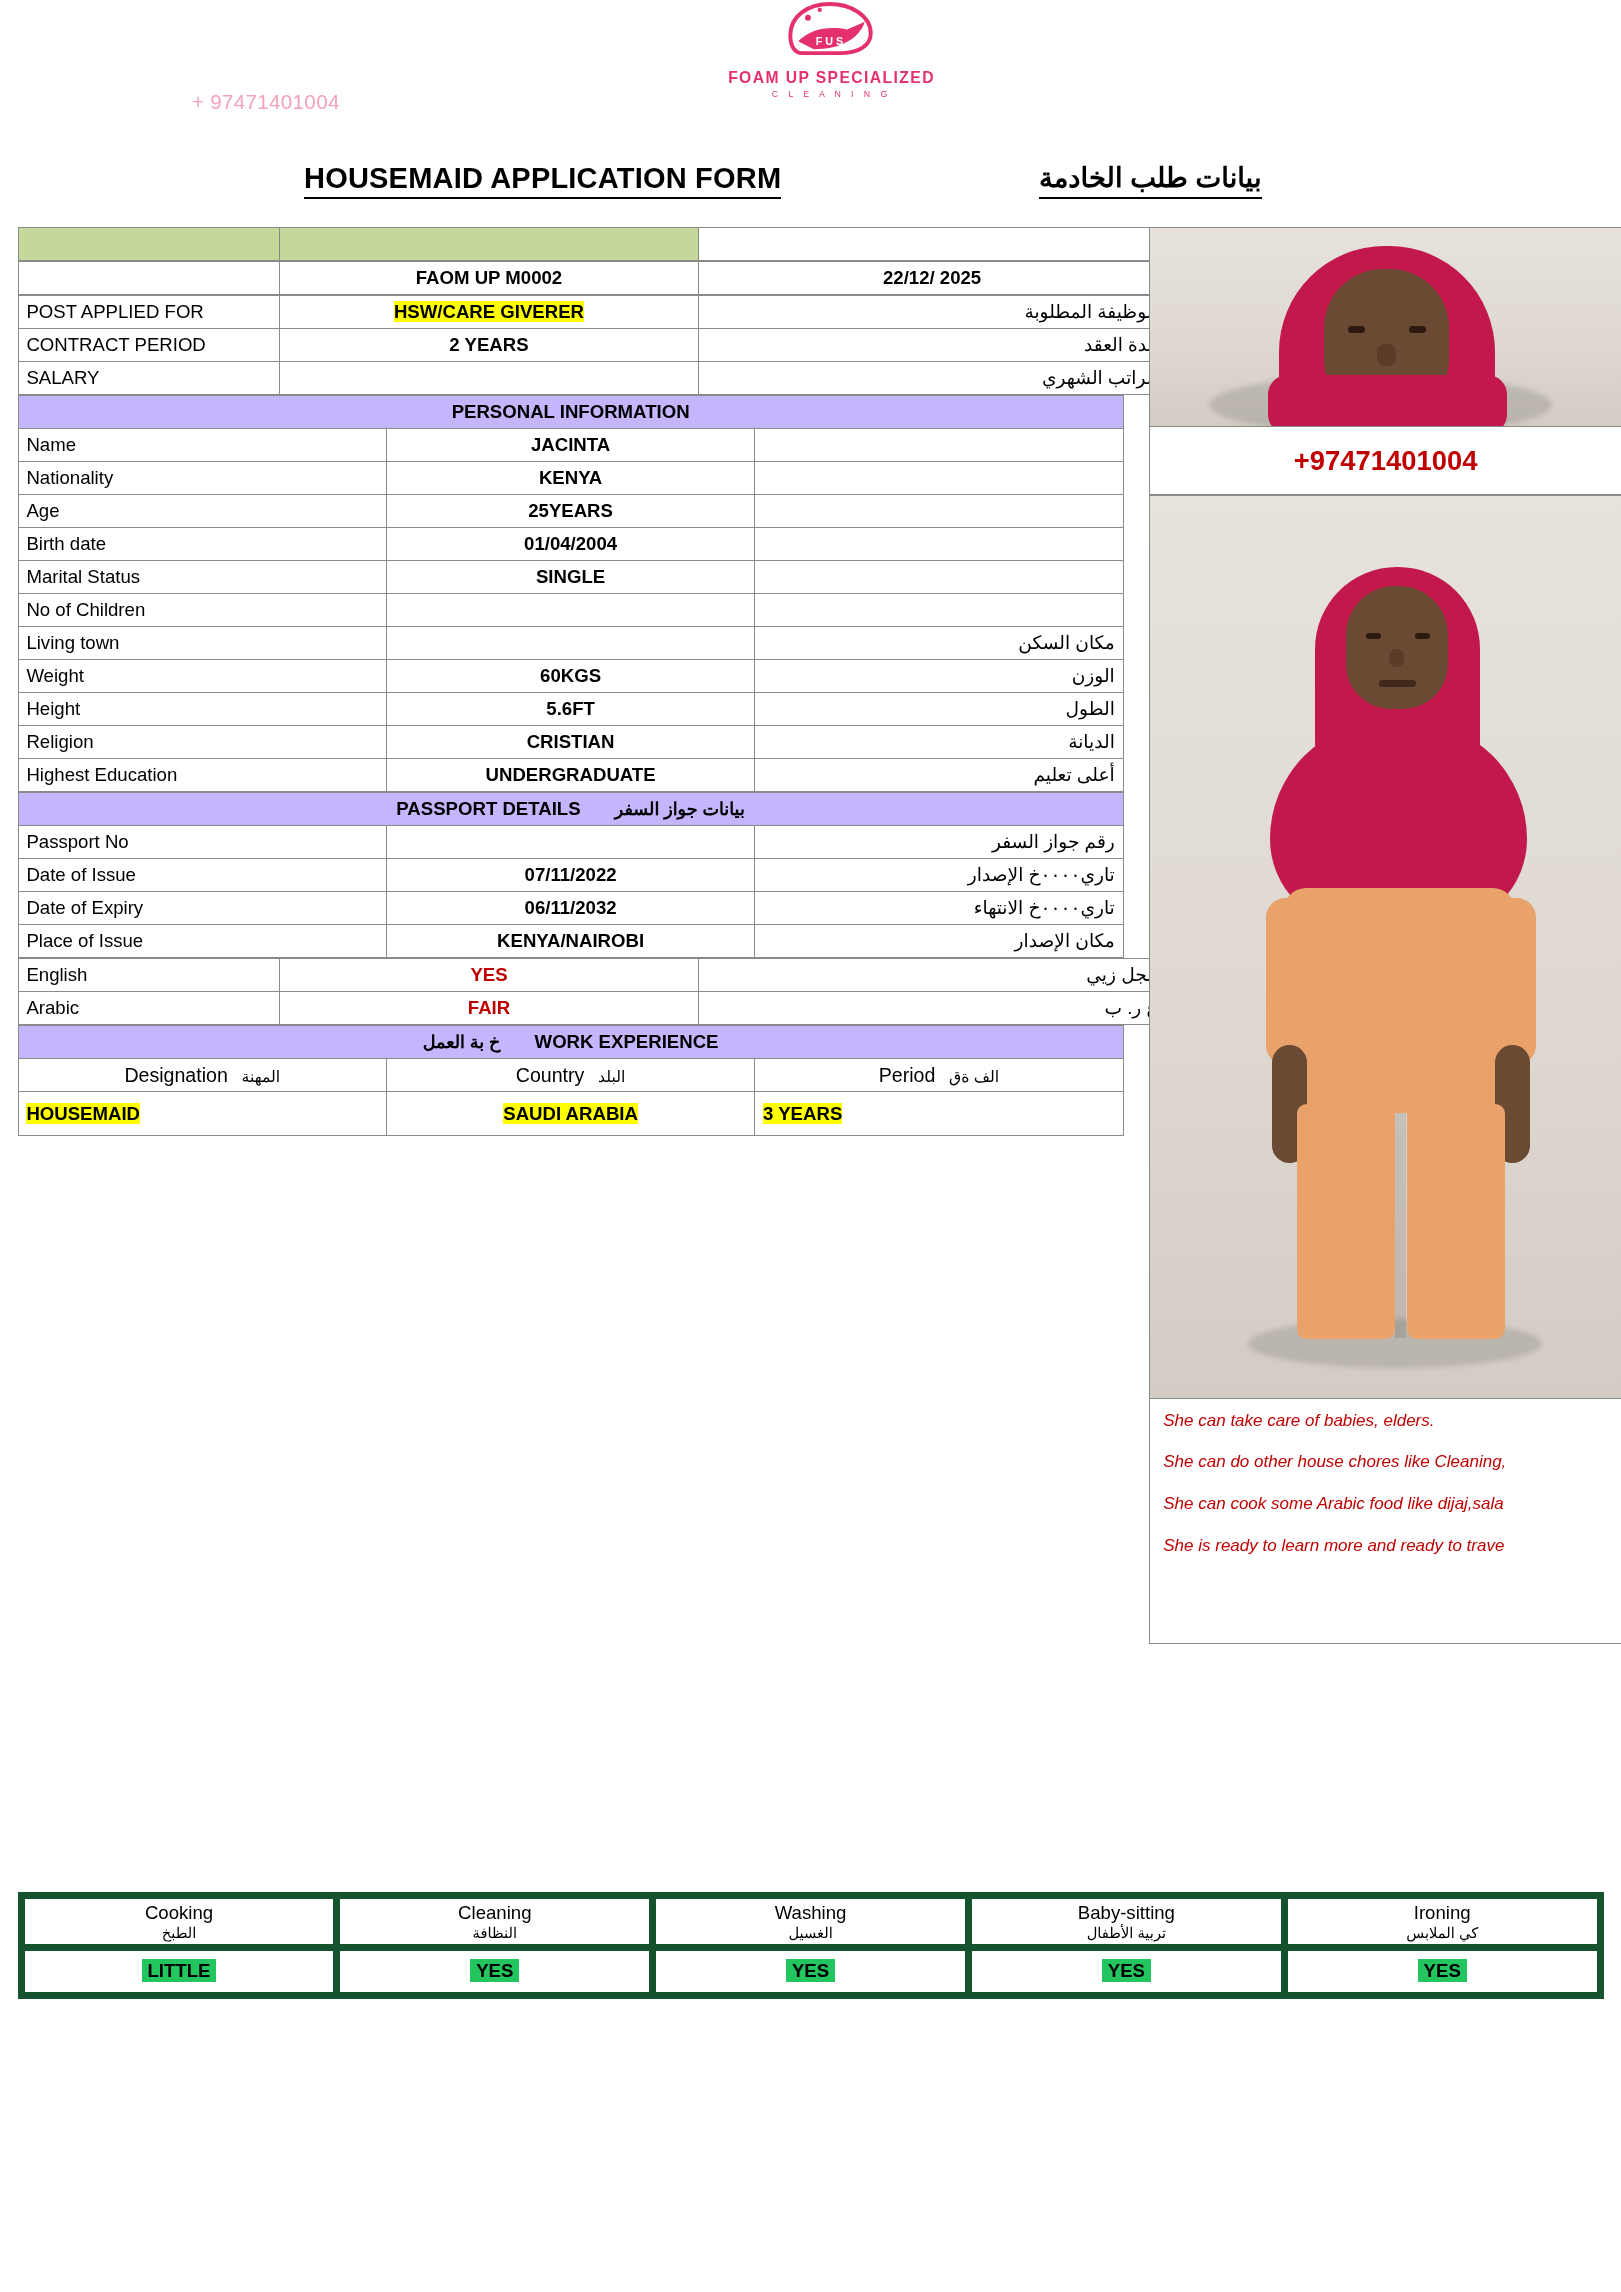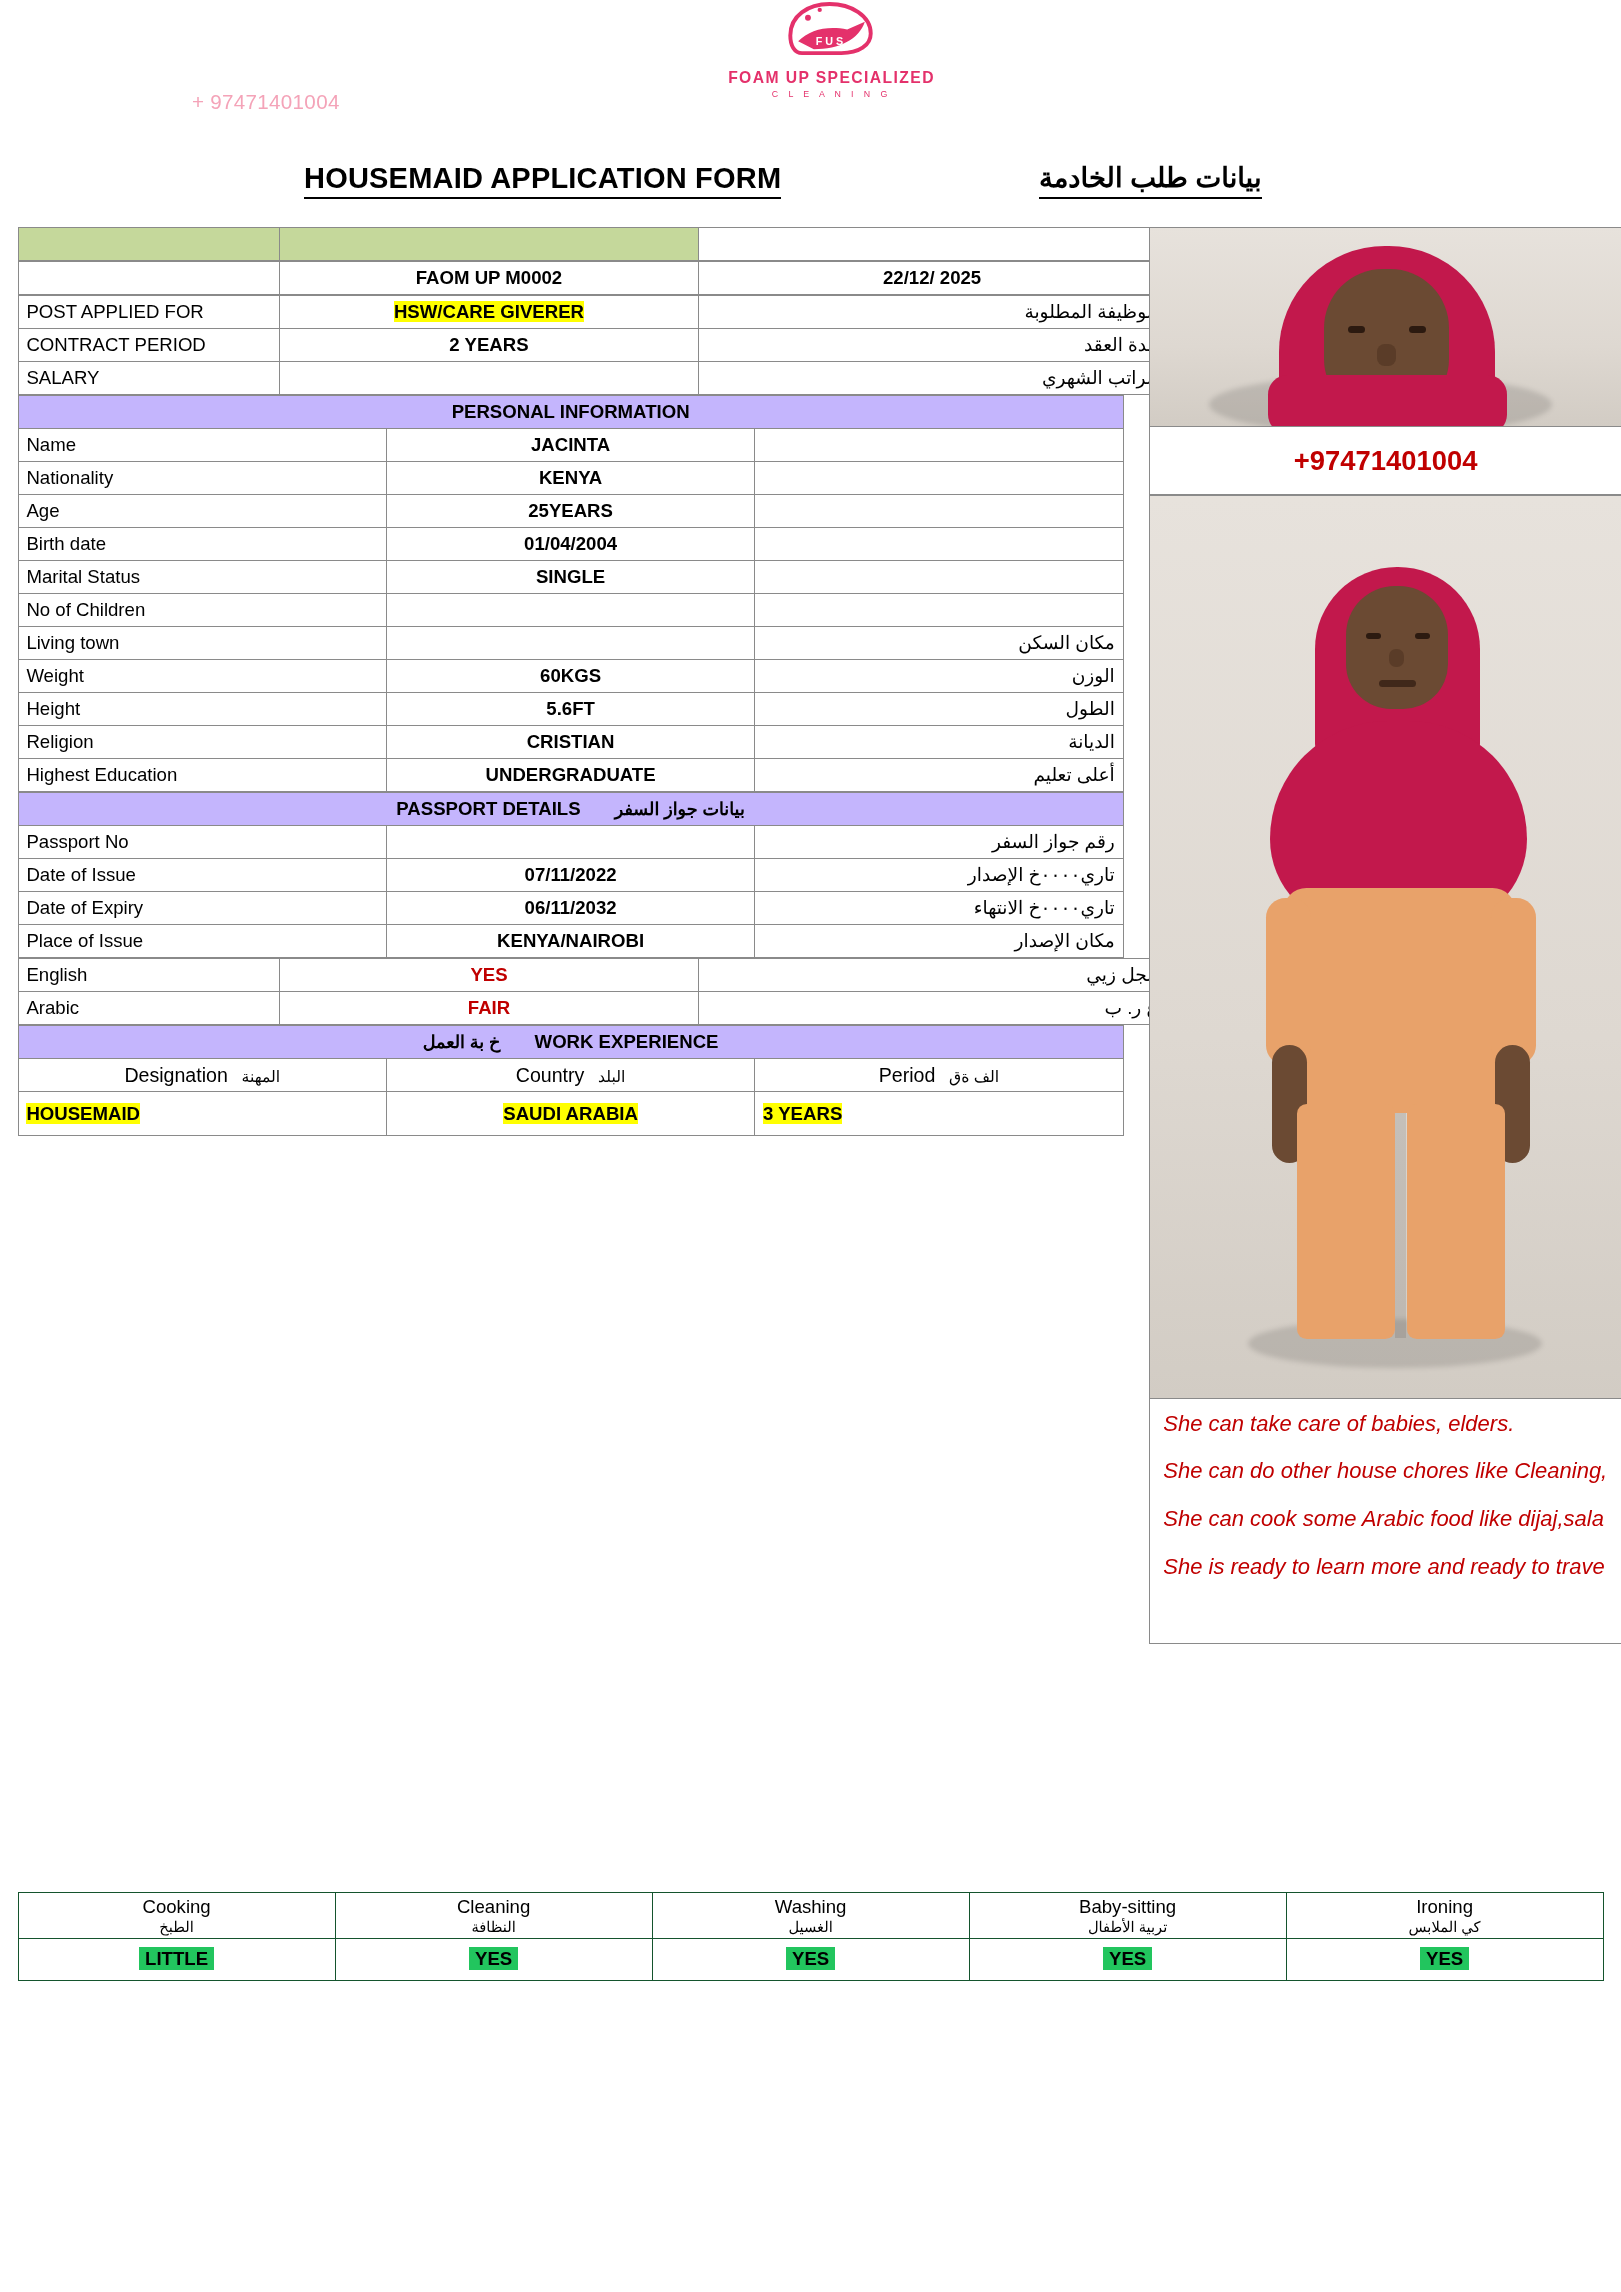--- a/index.html
+++ b/index.html
@@ -191,21 +191,21 @@
   
   .skills {
     position: absolute;
     left: 17.6px;
     top: 1892px;
     width: 1586px;
     border-collapse: collapse;
     table-layout: fixed;
   }
   .skills td {
-    border: 1px solid #14532d;
+    border: 7px solid #14532d;
     text-align: center;
     font-size: 18.6px;
     padding: 2.9px 3.9px;
   }
   .skills .sk-en { display: block; font-size: 18.6px; }
   .skills .sk-ar { display: block; font-size: 14.7px; direction: rtl; }
   .skills .sk-val { height: 35px; }
   .skills .sk-val span {
     background: #22c55e;
     font-weight: bold;
@@ -243,21 +243,21 @@
     border-top: none;
     padding: 11.8px 9.8px 9.8px 13.7px;
     height: 245px;
     box-sizing: border-box;
     overflow: hidden;
   }
   .notes p {
     margin: 0 0 21.6px 0;
     color: #c00000;
     font-style: italic;
-    font-size: 22px;
+    font-size: 17px;
     white-space: nowrap;
   }
 
   
   .ph-wrap { position: absolute; inset: 0; }
   .ph-bg { position: absolute; inset: 0; background: linear-gradient(180deg,#e7e2dc 0%, #ded8d1 60%, #d2ccc4 100%); }
   .ph-face { position: absolute; background: #6b4a33; border-radius: 50%; }
   .ph-hijab { position: absolute; background: #c2184c; }
   .ph-body { position: absolute; background: #e8a26a; }
   .ph-shadow { position:absolute; background: rgba(0,0,0,0.12); border-radius:50%; filter: blur(2.9px); }

